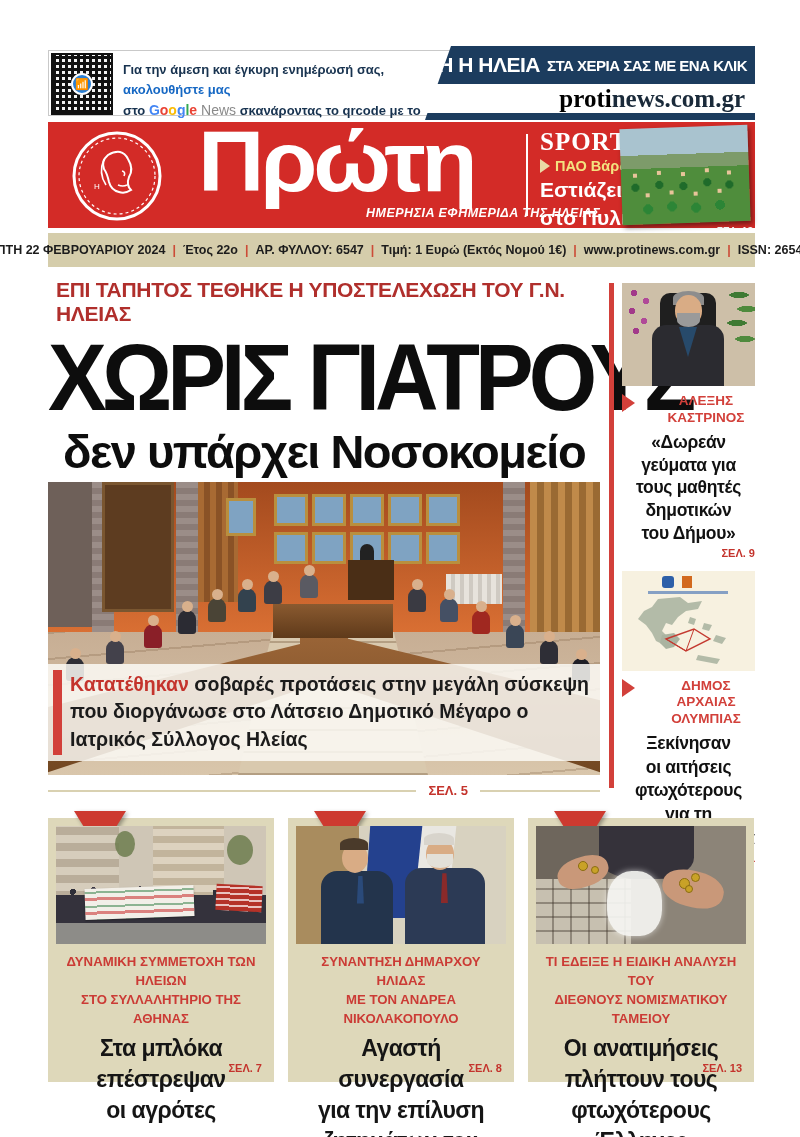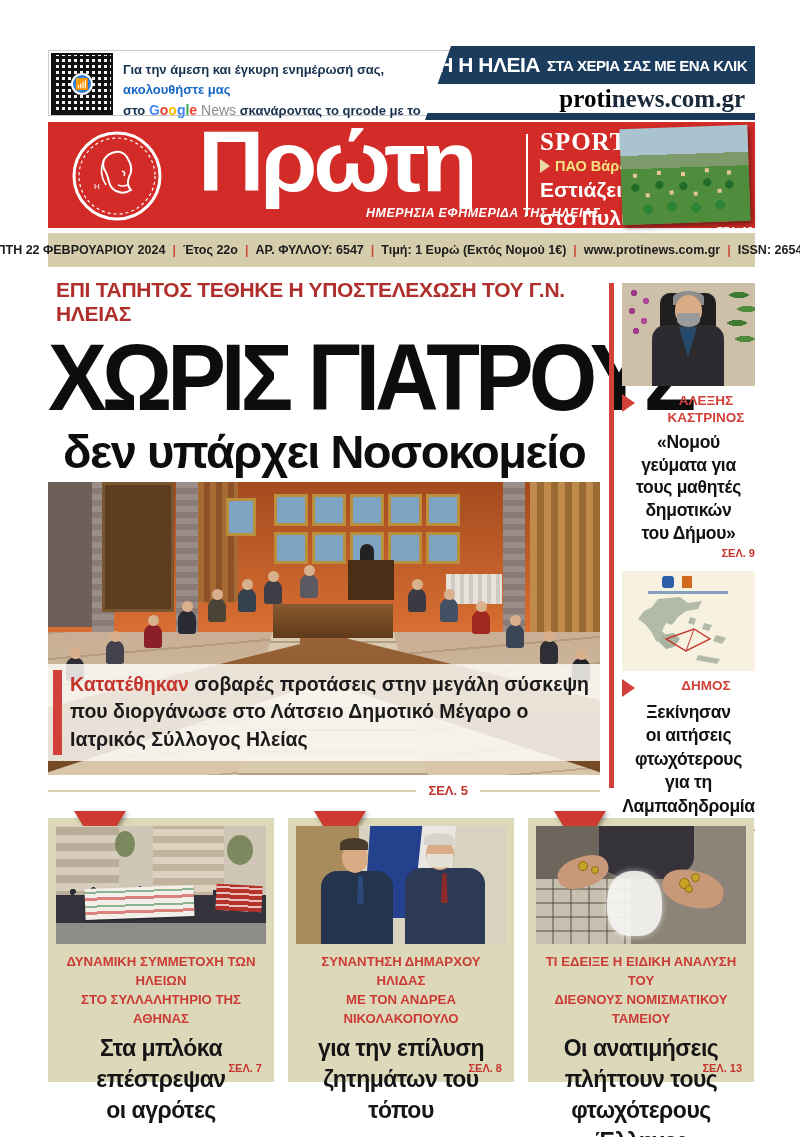--- a/index.html
+++ b/index.html
@@ -363,21 +363,21 @@
         <div class="man-head"></div>
         <div class="man-beard"></div>
         <div class="orchid"></div>
         <div class="palm"></div>
       </div>
       <div class="side-kicker-row">
         <span class="arrow-red"></span>
         <span class="side-kicker">ΑΛΕΞΗΣ ΚΑΣΤΡΙΝΟΣ</span>
       </div>
       <div class="side-head">
-        <div>«Νομού</div>
+        <div>«Δωρεάν</div>
         <div>γεύματα για</div>
         <div>τους μαθητές</div>
         <div>δημοτικών</div>
         <div>του Δήμου»</div>
       </div>
       <div class="side-page">ΣΕΛ. 9</div>
     </div>
 
     <div>
       <div class="side-map">
@@ -391,20 +391,21 @@
             <path d="M62 22 l6 2 -2 6 -6 -2 z M76 28 l8 2 -3 6 -7 -2 z M88 40 l10 3 -4 6 -9 -3 z M70 60 l22 4 -3 5 -21 -4 z" fill="#b3bba8"></path>
             <path d="M38 44 L66 34 L82 44 L58 56 Z" fill="none" stroke="#c43a30" stroke-width="1.4"></path>
             <path d="M38 44 L58 56 M66 34 L58 56" stroke="#c43a30" stroke-width="1"></path>
           </svg>
         </div>
       </div>
       <div class="side-kicker-row">
         <span class="arrow-red"></span>
         <span class="side-kicker">
           <div>ΔΗΜΟΣ</div>
+          <div>ΑΡΧΑΙΑΣ ΟΛΥΜΠΙΑΣ</div>
         </span>
       </div>
       <div class="side-head2">
         <div>Ξεκίνησαν</div>
         <div>οι αιτήσεις</div>
         <div>φτωχότερους για τη</div>
         <div>Λαμπαδηδρομία</div>
       </div>
       <div class="side-page">ΣΕΛ. 11</div>
     </div>
@@ -448,20 +449,21 @@
         <div class="head" style="left:62%;top:10%;width:28px;height:32px;background:#d9ac85;"></div>
         <div class="head" style="left:61%;top:6%;width:30px;height:12px;border-radius:50% 50% 0 0;background:#d8d4cc;"></div>
         <div class="head" style="left:62.5%;top:24%;width:26px;height:14px;border-radius:0 0 50% 50%;background:#e3e0d8;"></div>
         <div class="tie" style="left:69%;top:40%;height:30px;background:#8a2a2a;"></div>
       </div>
       <div class="card-kicker">
         <div>ΣΥΝΑΝΤΗΣΗ ΔΗΜΑΡΧΟΥ ΗΛΙΔΑΣ</div>
         <div>ΜΕ ΤΟΝ ΑΝΔΡΕΑ ΝΙΚΟΛΑΚΟΠΟΥΛΟ</div>
       </div>
       <div class="card-head">
+        <div>Αγαστή συνεργασία</div>
         <div>για την επίλυση</div>
         <div>ζητημάτων του τόπου</div>
       </div>
       <div class="card-page">ΣΕΛ. 8</div>
     </div>
 
     <div class="card">
       <div class="card-tri"></div>
       <div class="card-photo ph-coins">
         <div class="pave"></div>

